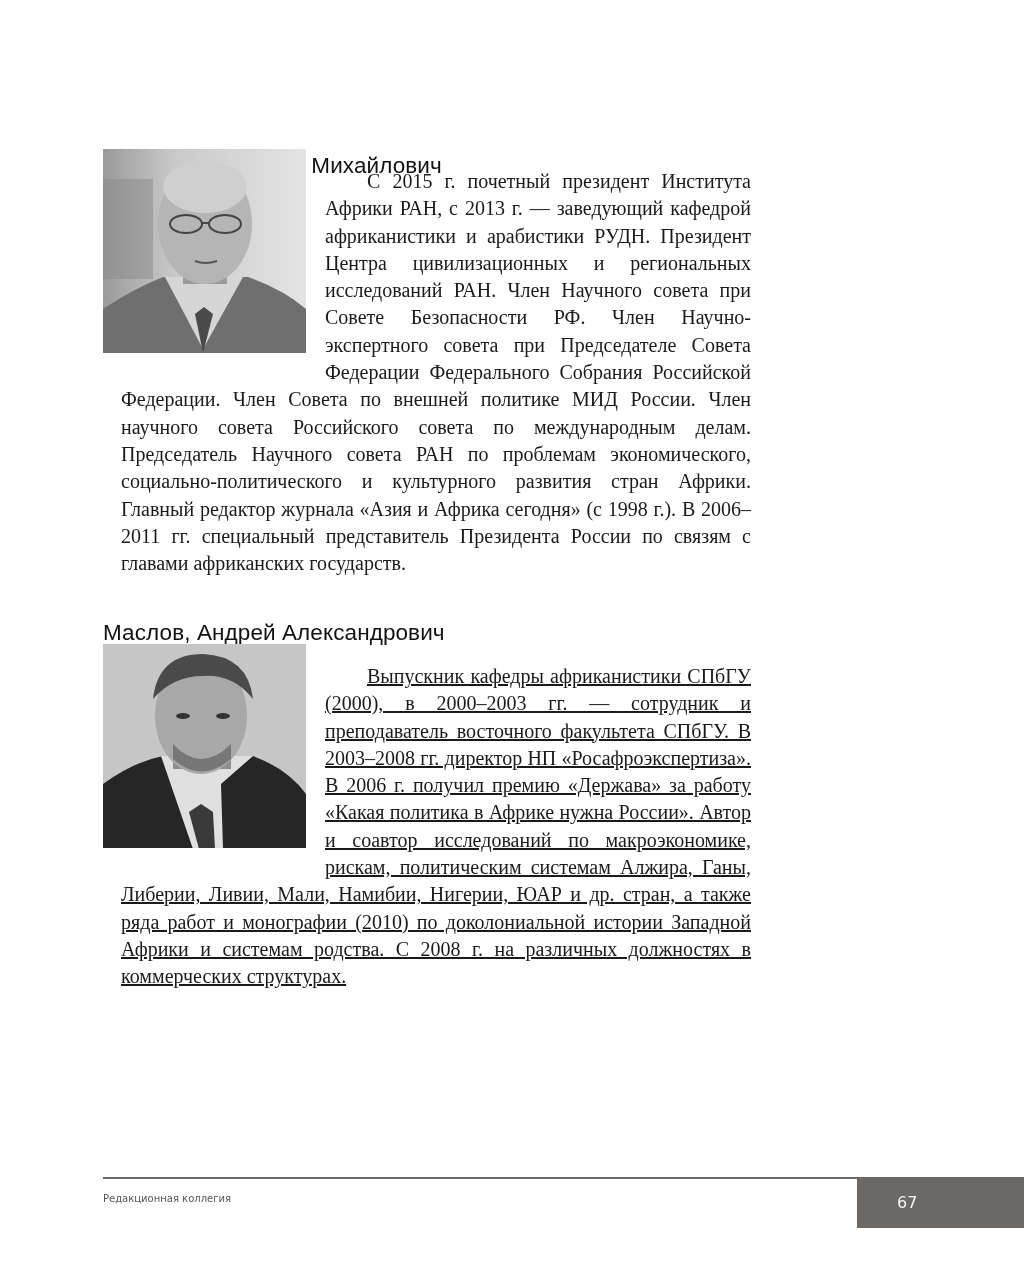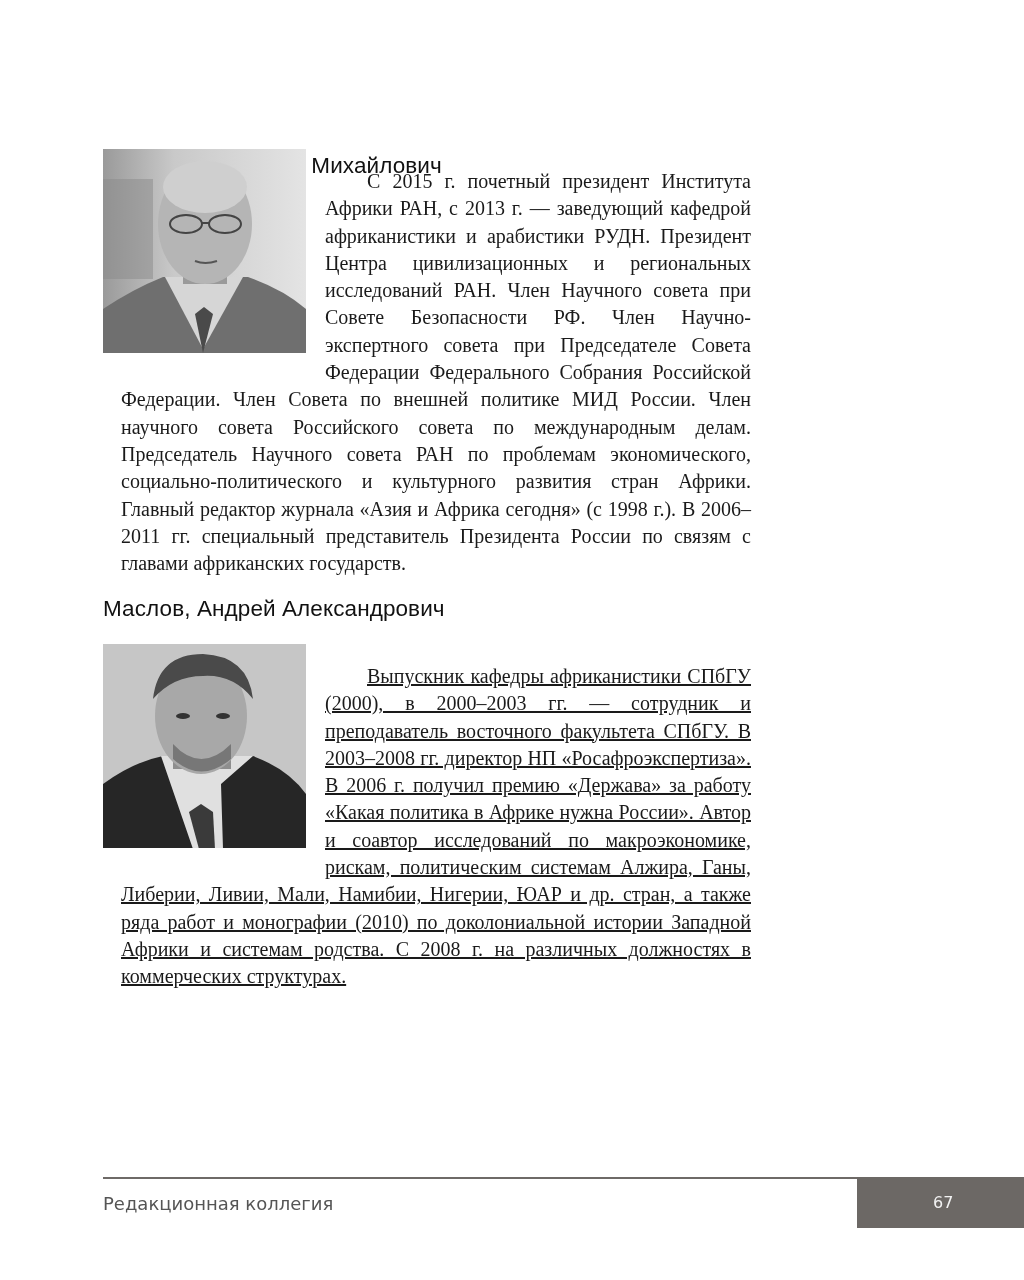--- a/index.html
+++ b/index.html
@@ -4,23 +4,23 @@
   <style>
     html, body { margin:0; padding:0; }
     body { width:1024px; height:1280px; background:#ffffff; position:relative; overflow:hidden; color:#1a1a1a; }
     .name { position:absolute; left:103px; font-family:"Liberation Sans", sans-serif; font-size:22.5px; font-weight:500; color:#111; letter-spacing:0.1px; white-space:nowrap; }
     .photo { position:absolute; left:103px; width:203px; height:204px; overflow:hidden; }
     .bio { position:absolute; left:103px; width:666px; font-family:"Liberation Serif", "DejaVu Serif", serif; font-size:20px; line-height:27.3px; color:#1a1a1a; text-align:justify; }
     .bio p { margin:18px; }
     .float-spacer { float:left; width:222px; margin:0; }
     .indent { display:inline-block; width:42px; }
     .footer-line { position:absolute; left:103px; top:1177px; width:755px; height:2px; background:#6e6a67; }
-    .footer-label { position:absolute; left:103px; top:1193px; font-family:"DejaVu Sans", sans-serif; font-size:18px; color:#555; }
+    .footer-label { position:absolute; left:103px; top:1193px; font-family:"DejaVu Sans", sans-serif; font-size:10px; color:#555; }
     .page-box { position:absolute; left:857px; top:1177px; width:167px; height:51px; background:#6c6865; }
-    .page-num { position:absolute; left:933px; top:1193px; font-family:"DejaVu Sans", sans-serif; font-size:16px; color:#f2f2f2; }
+    .page-num { position:absolute; left:897px; top:1193px; font-family:"DejaVu Sans", sans-serif; font-size:16px; color:#f2f2f2; }
   </style>
 </head>
 <body>
 
 <div class="name" style="top:117px;margin-top:36px;">Васильев, Алексей Михайлович</div>
 
 <div class="photo" style="top:149px;">
   <svg width="203" height="204" viewBox="0 0 203 204" xmlns="http://www.w3.org/2000/svg">
     <defs>
       <linearGradient id="bg1" x1="0" y1="0" x2="1" y2="0">
@@ -42,21 +42,21 @@
     <line x1="99" y1="74" x2="106" y2="74" stroke="#444" stroke-width="2"></line>
     <path d="M92 112 Q102 116 114 112" stroke="#555" stroke-width="2" fill="none"></path>
   </svg>
 </div>
 
 <div class="bio" style="top:150px;">
   <div class="float-spacer" style="height:218px;"></div>
   <p><span class="indent"></span><span>С 2015 г. почетный президент Института Африки РАН, с 2013 г. — заведующий кафедрой африканистики и арабистики РУДН. Президент Центра цивилизационных и региональных исследований РАН. Член Научного совета при Совете Безопасности РФ. Член Научно-экспертного совета при Председателе Совета Федерации Федерального Собрания Российской Федерации. Член Совета по внешней политике МИД России. Член научного совета Российского совета по международным делам. Председатель Научного совета РАН по проблемам экономического, социально-политического и культурного развития стран Африки. Главный редактор журнала «Азия и Африка сегодня» (с 1998 г.). В 2006–2011 гг. специальный представитель Президента России по связям с главами африканских государств.</span></p>
 </div>
 
-<div class="name" style="top:596px;">Маслов, Андрей Александрович</div>
+<div class="name" style="top:620px;">Маслов, Андрей Александрович</div>
 
 <div class="photo" style="top:644px;">
   <svg width="203" height="205" viewBox="0 0 203 205" xmlns="http://www.w3.org/2000/svg">
     <rect width="203" height="205" fill="#c6c6c6"></rect>
     <path d="M0 205 L0 140 Q30 118 60 112 L150 112 Q185 125 203 150 L203 205 Z" fill="#262626"></path>
     <path d="M58 112 L90 205 L120 205 L118 140 L150 112 Z" fill="#e0e0e0"></path>
     <path d="M86 168 L96 205 L112 205 L110 168 L98 160 Z" fill="#3a3a3a"></path>
     <rect x="70" y="95" width="58" height="30" fill="#8e8e8e"></rect>
     <ellipse cx="98" cy="72" rx="46" ry="58" fill="#a8a8a8"></ellipse>
     <path d="M50 55 Q55 10 100 10 Q145 12 150 55 Q130 30 100 32 Q70 32 50 55 Z" fill="#4a4a4a"></path>

